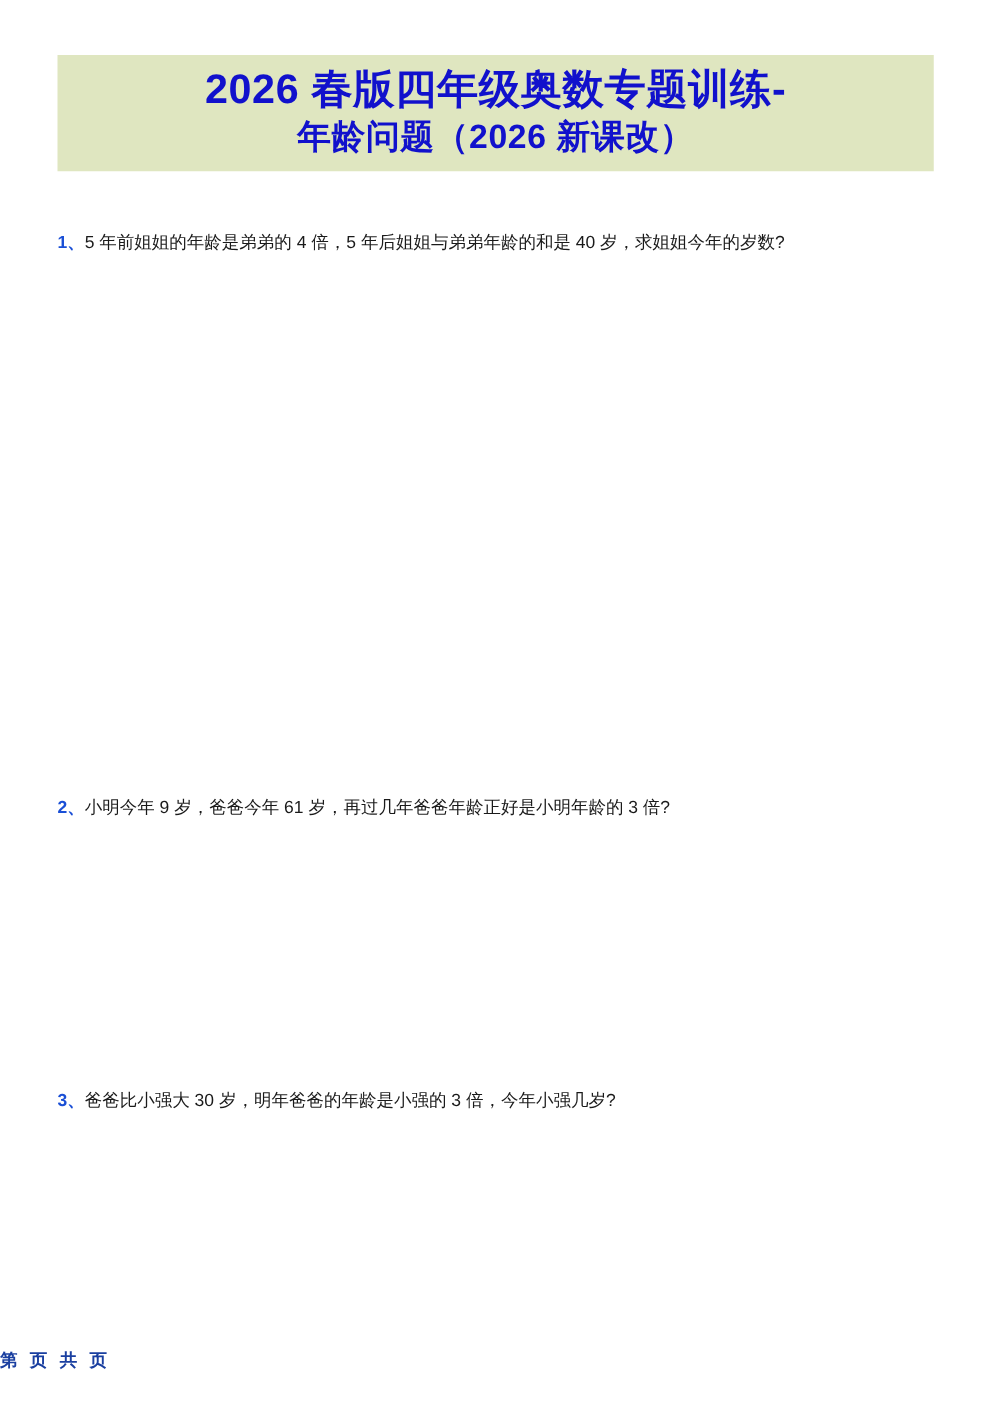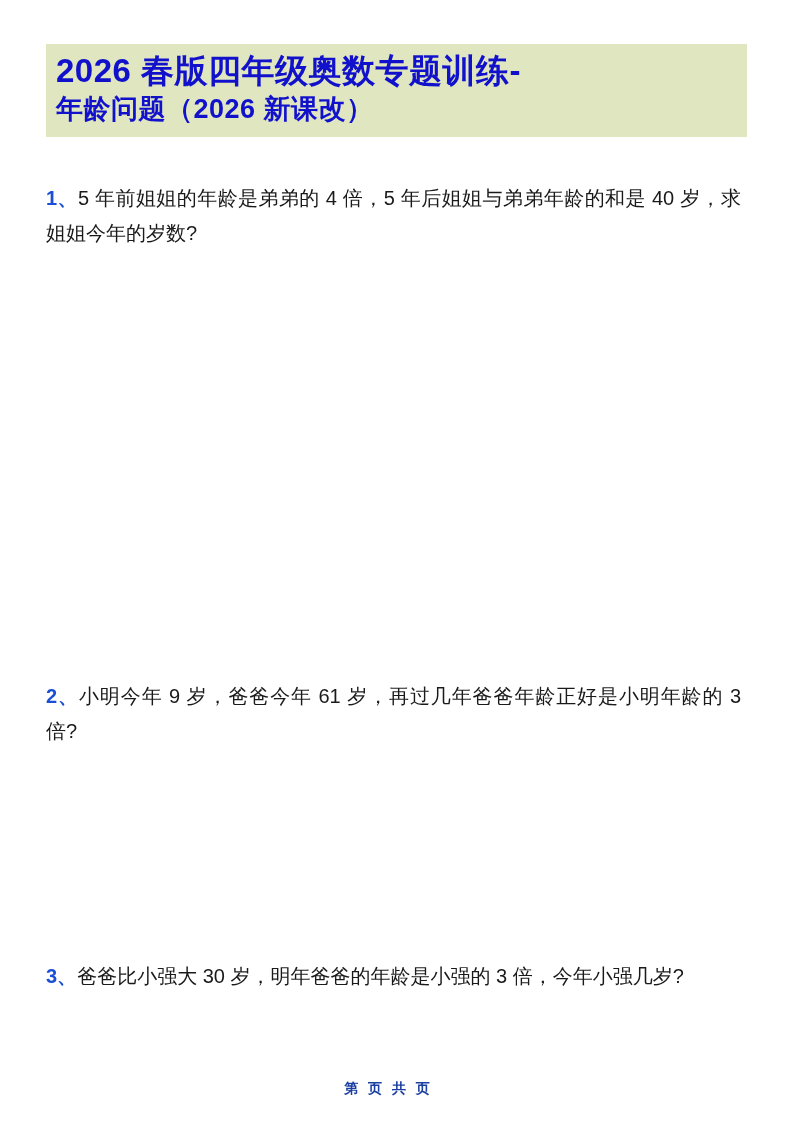--- a/index.html
+++ b/index.html
@@ -18,60 +18,60 @@
   .page {
     position: relative;
     width: 793px;
     height: 1122px;
     box-sizing: border-box;
     padding: 44px 46px 0 46px;
   }
   .title-block {
     background: #dfe6c0;
     padding: 6px 10px 10px 10px;
-    text-align: left;
+    text-align: center;
     line-height: 1.28;
   }
   .title-line1 {
     font-size: 33px;
     font-weight: bold;
     color: #1111cc;
     letter-spacing: 0.5px;
     white-space: nowrap;
   }
   .title-line2 {
     font-size: 27px;
     font-weight: bold;
     color: #1111cc;
     letter-spacing: 0.5px;
     white-space: nowrap;
   }
   .problems {
     margin-top: 16px;
   }
   .problem {
-    font-size: 20px;
+    font-size: 14px;
     line-height: 1.75;
     color: #1a1a1a;
     text-align: justify;
     padding-right: 6px;
     margin-top: 44px;
   }
   .problem .num {
     color: #1a4fd6;
     font-weight: bold;
   }
   .spacer-1 { height: 384px; }
   .spacer-2 { height: 166px; }
   .footer {
     position: absolute;
     left: 0;
     right: 16px;
     bottom: 24px;
-    text-align: center;
+    text-align: left;
     font-size: 14px;
     font-weight: bold;
     color: #1a3fa0;
     letter-spacing: 3px;
   }
 </style>
 </head>
 <body>
 
 <div class="page">

